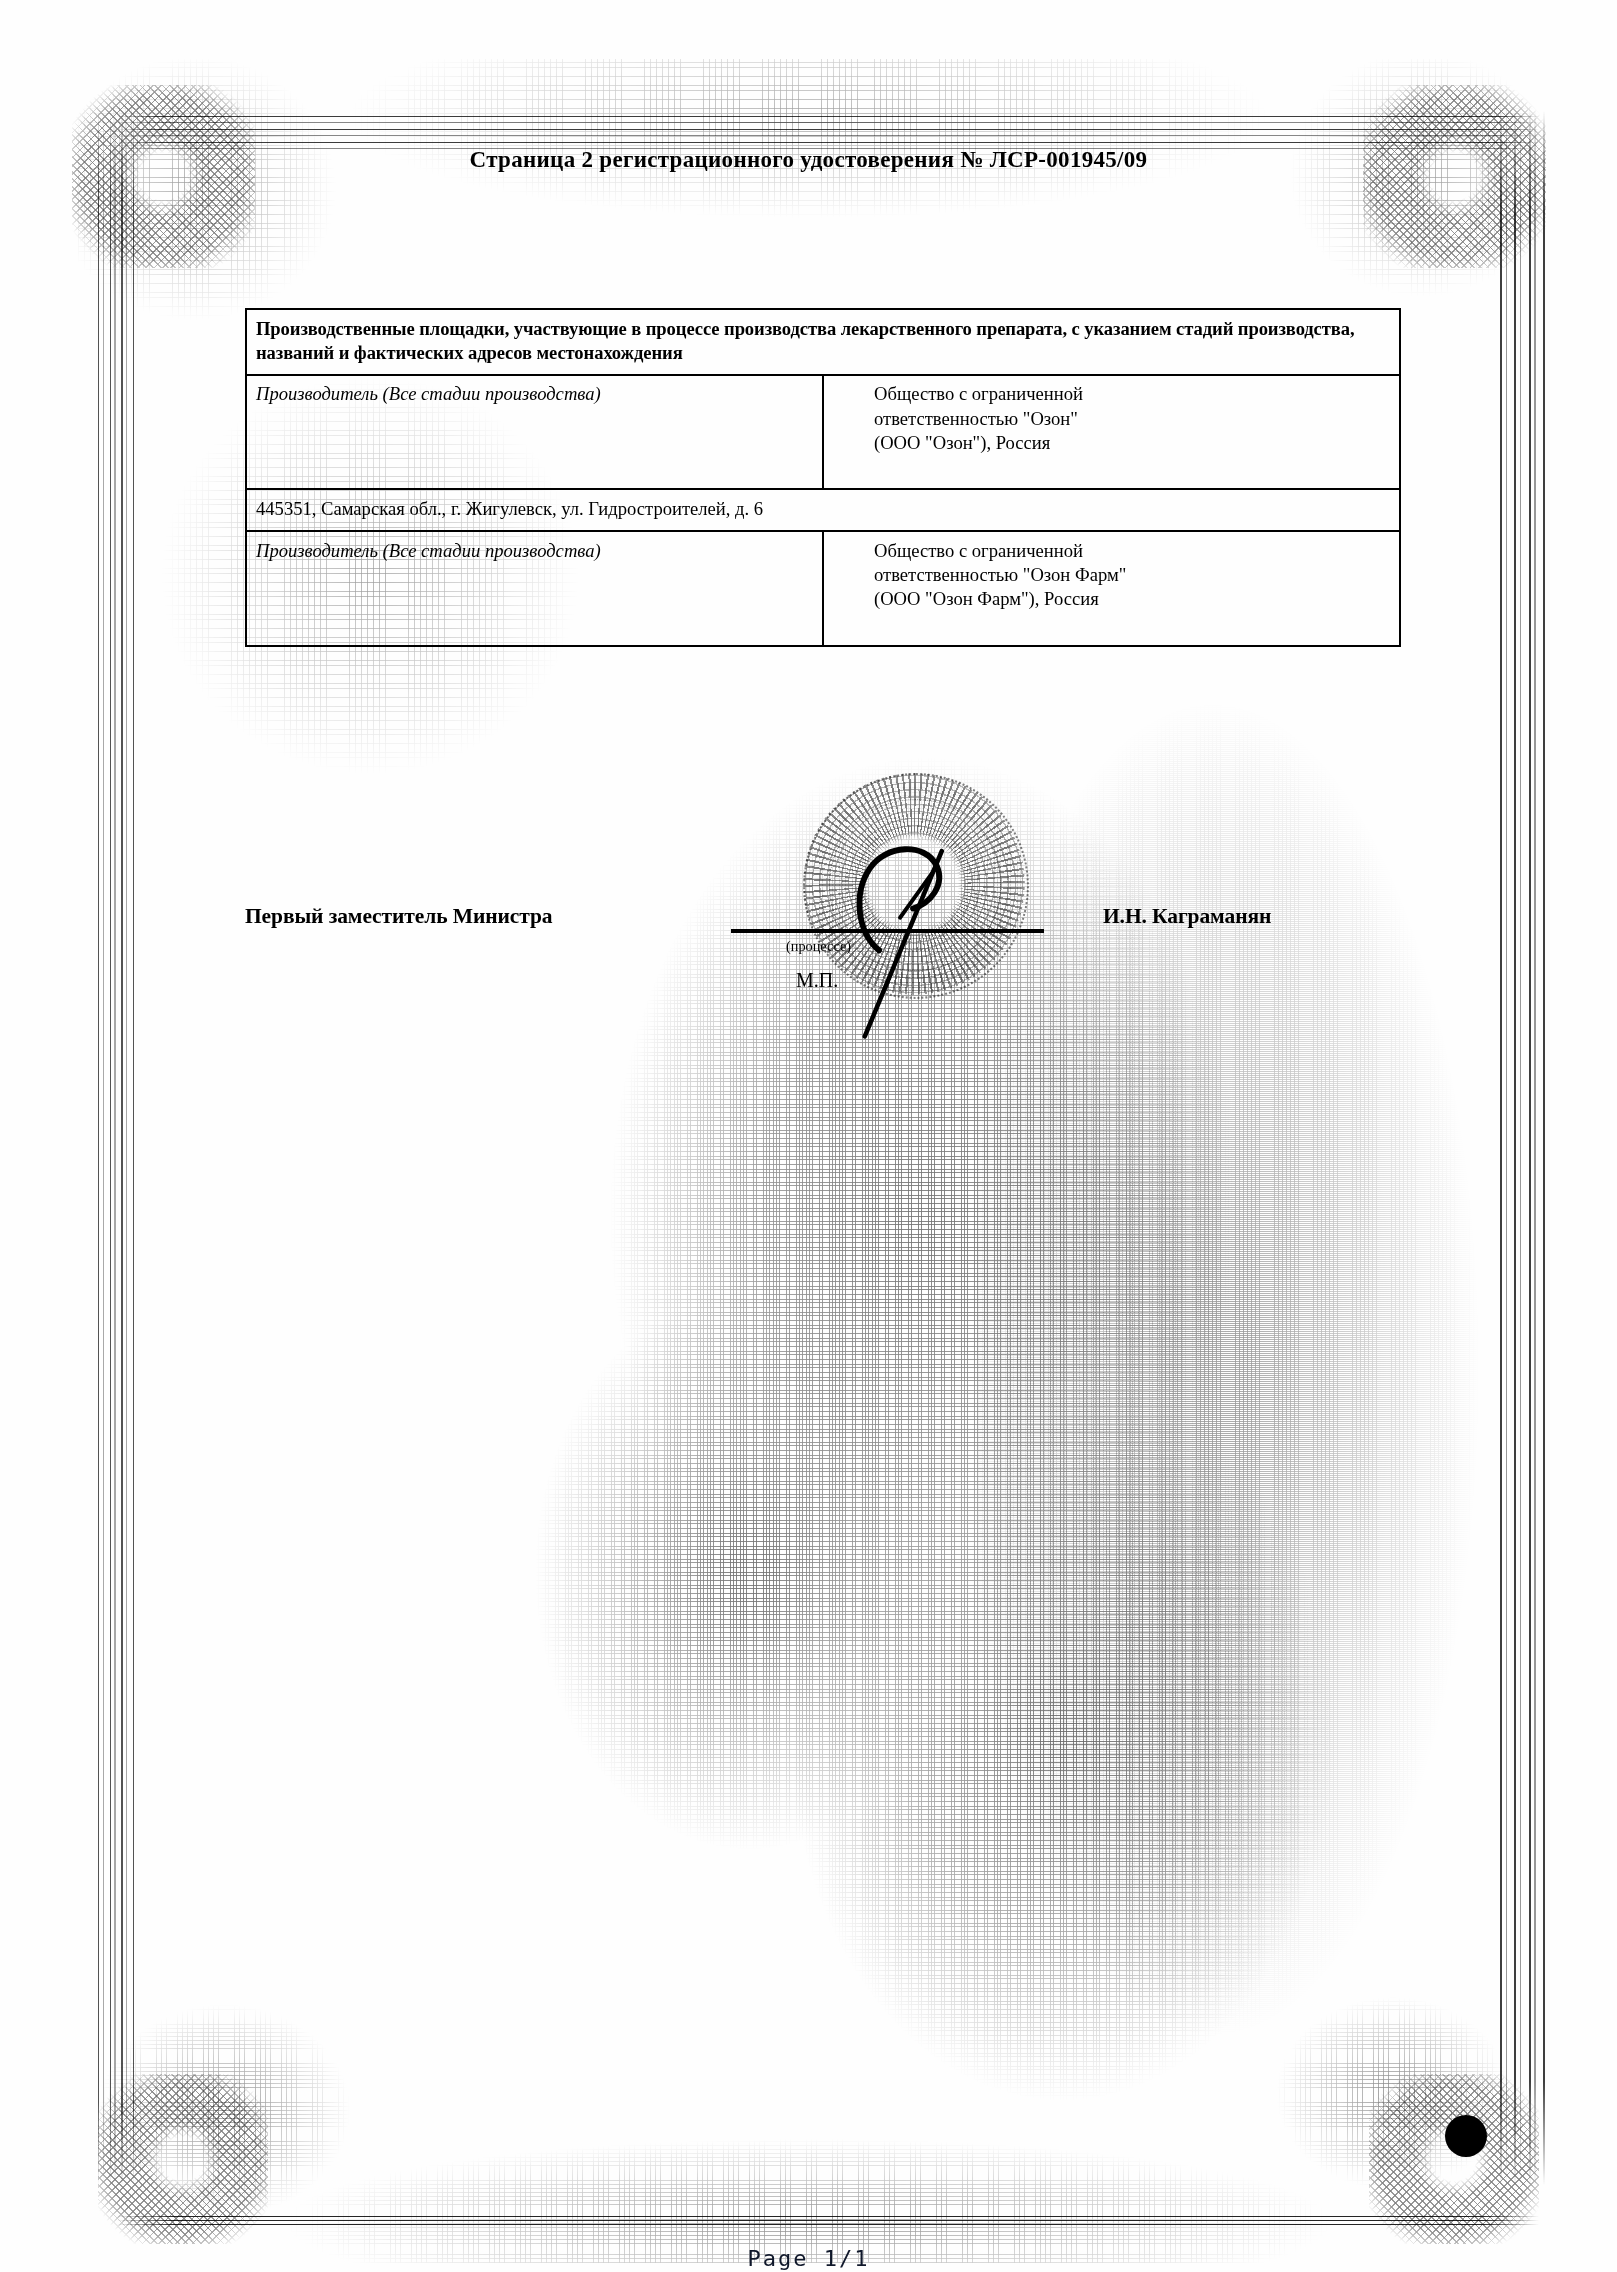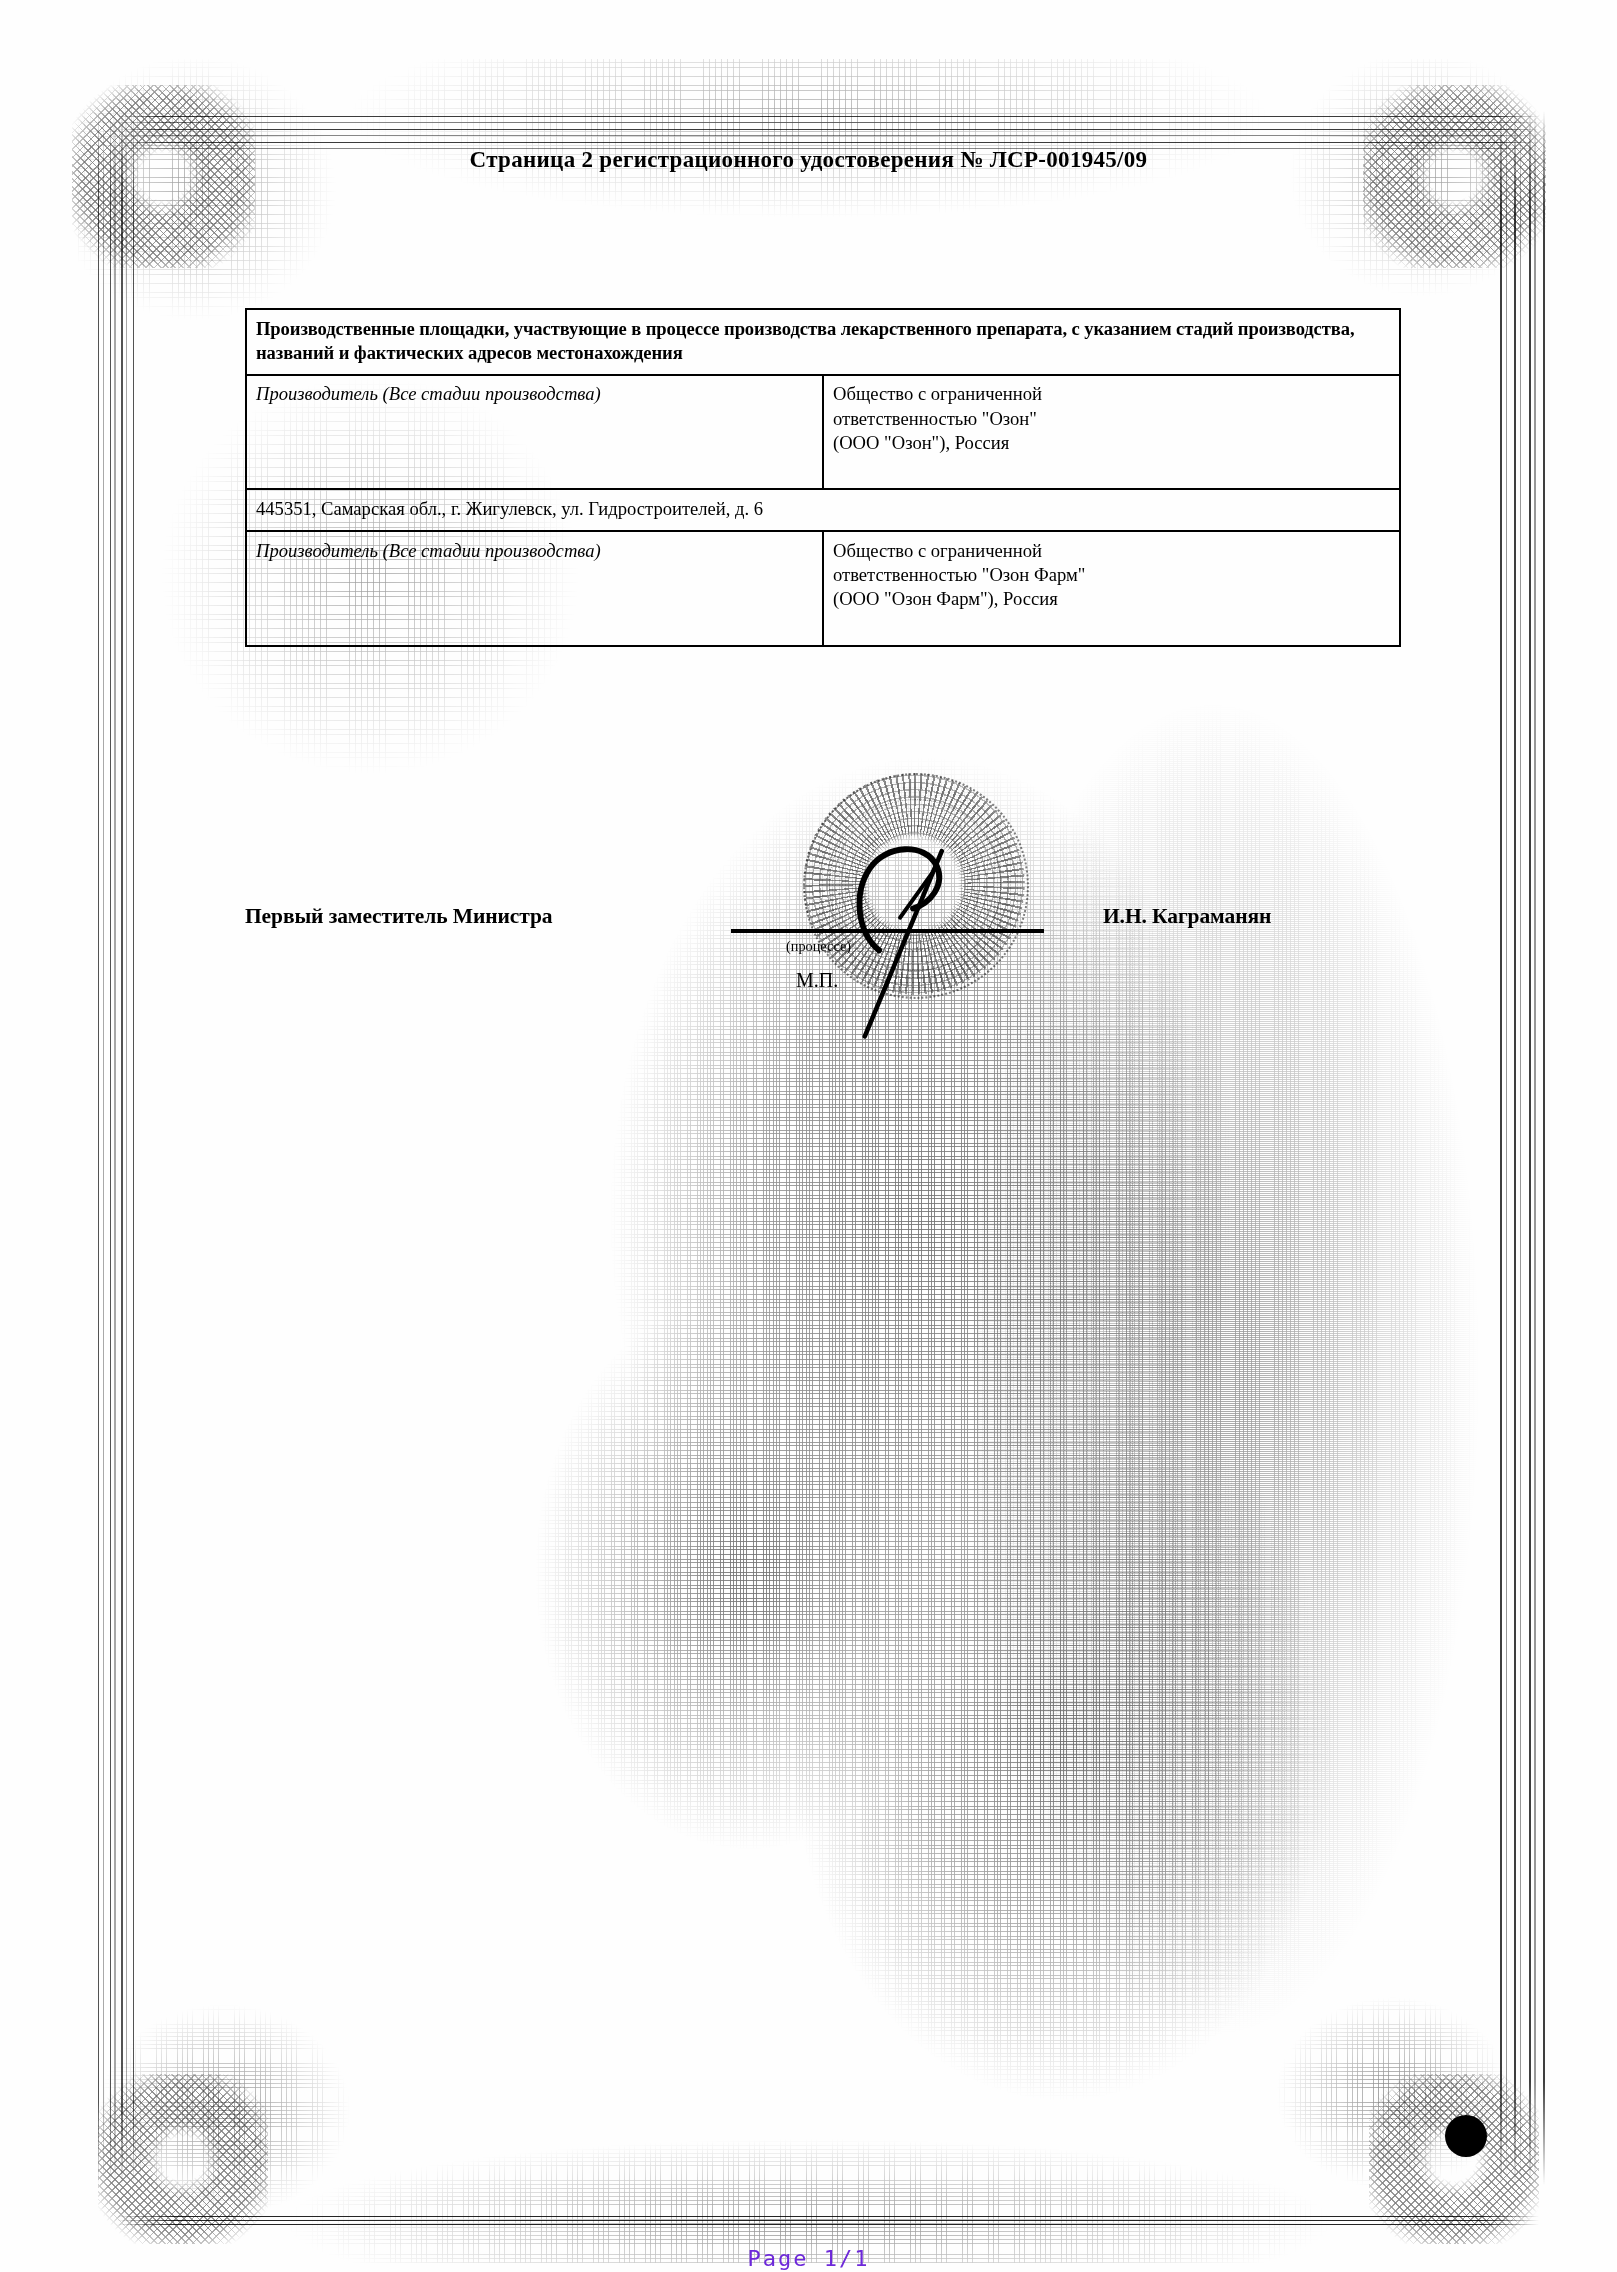--- a/index.html
+++ b/index.html
@@ -173,21 +173,21 @@
     width:573px;
     height:97px;
   }
   td.entity-cell{
     width:583px;
   }
   td.addr-cell{
     padding-top:7.8px;
     padding-bottom:10.4px;
   }
-  .entity-line{display:block;}
+  .entity-line{display:block;margin-left:41px;}
   .addr-line{display:block;}
 
   
   #signature-block{
     position:absolute;left:245px;top:904px;width:1156px;height:78px;
   }
   #signer-role{
     position:absolute;left:0;top:0;
     font-size:21.5px;font-weight:700;letter-spacing:-0.1px;
     white-space:nowrap;
@@ -251,21 +251,21 @@
     position:absolute;left:1445px;top:2115px;width:42px;height:42px;
     background:#000;border-radius:50%;
   }
 
   
   #page-footer{
     position:absolute;left:0;top:2246px;width:1617px;
     text-align:center;
     font-family:"DejaVu Sans Mono","Liberation Mono",monospace;
     font-size:22px;letter-spacing:2px;
-    color:#6d28d9;
+    color:#0f172a;
     overflow:hidden;height:26px;
   }
 </style>
 </head>
 <body>
 
 <div id="scan-page">
 
   <div class="noise" id="noise-dither"></div>
   <div class="noise" id="noise-dither-2"></div>

